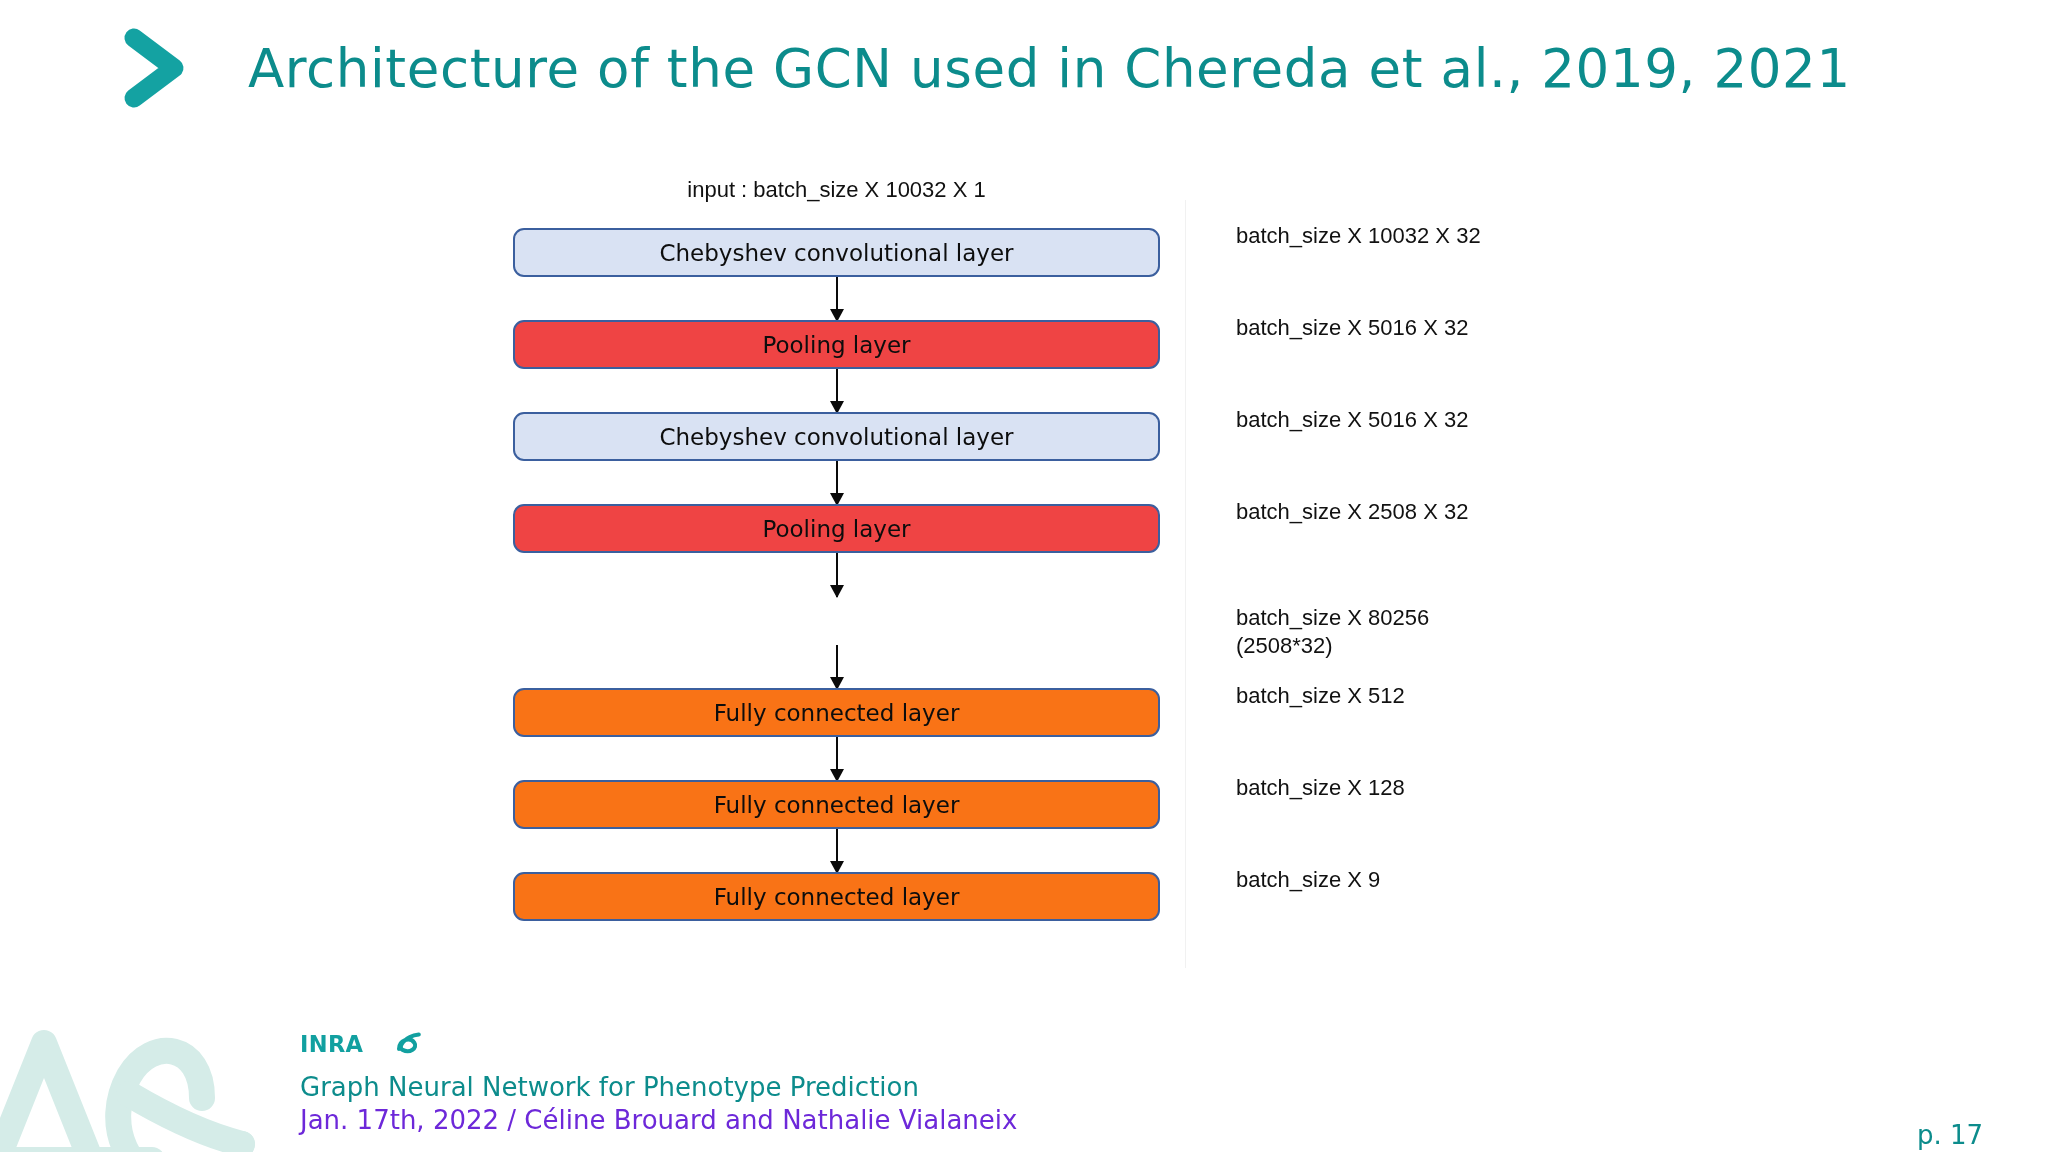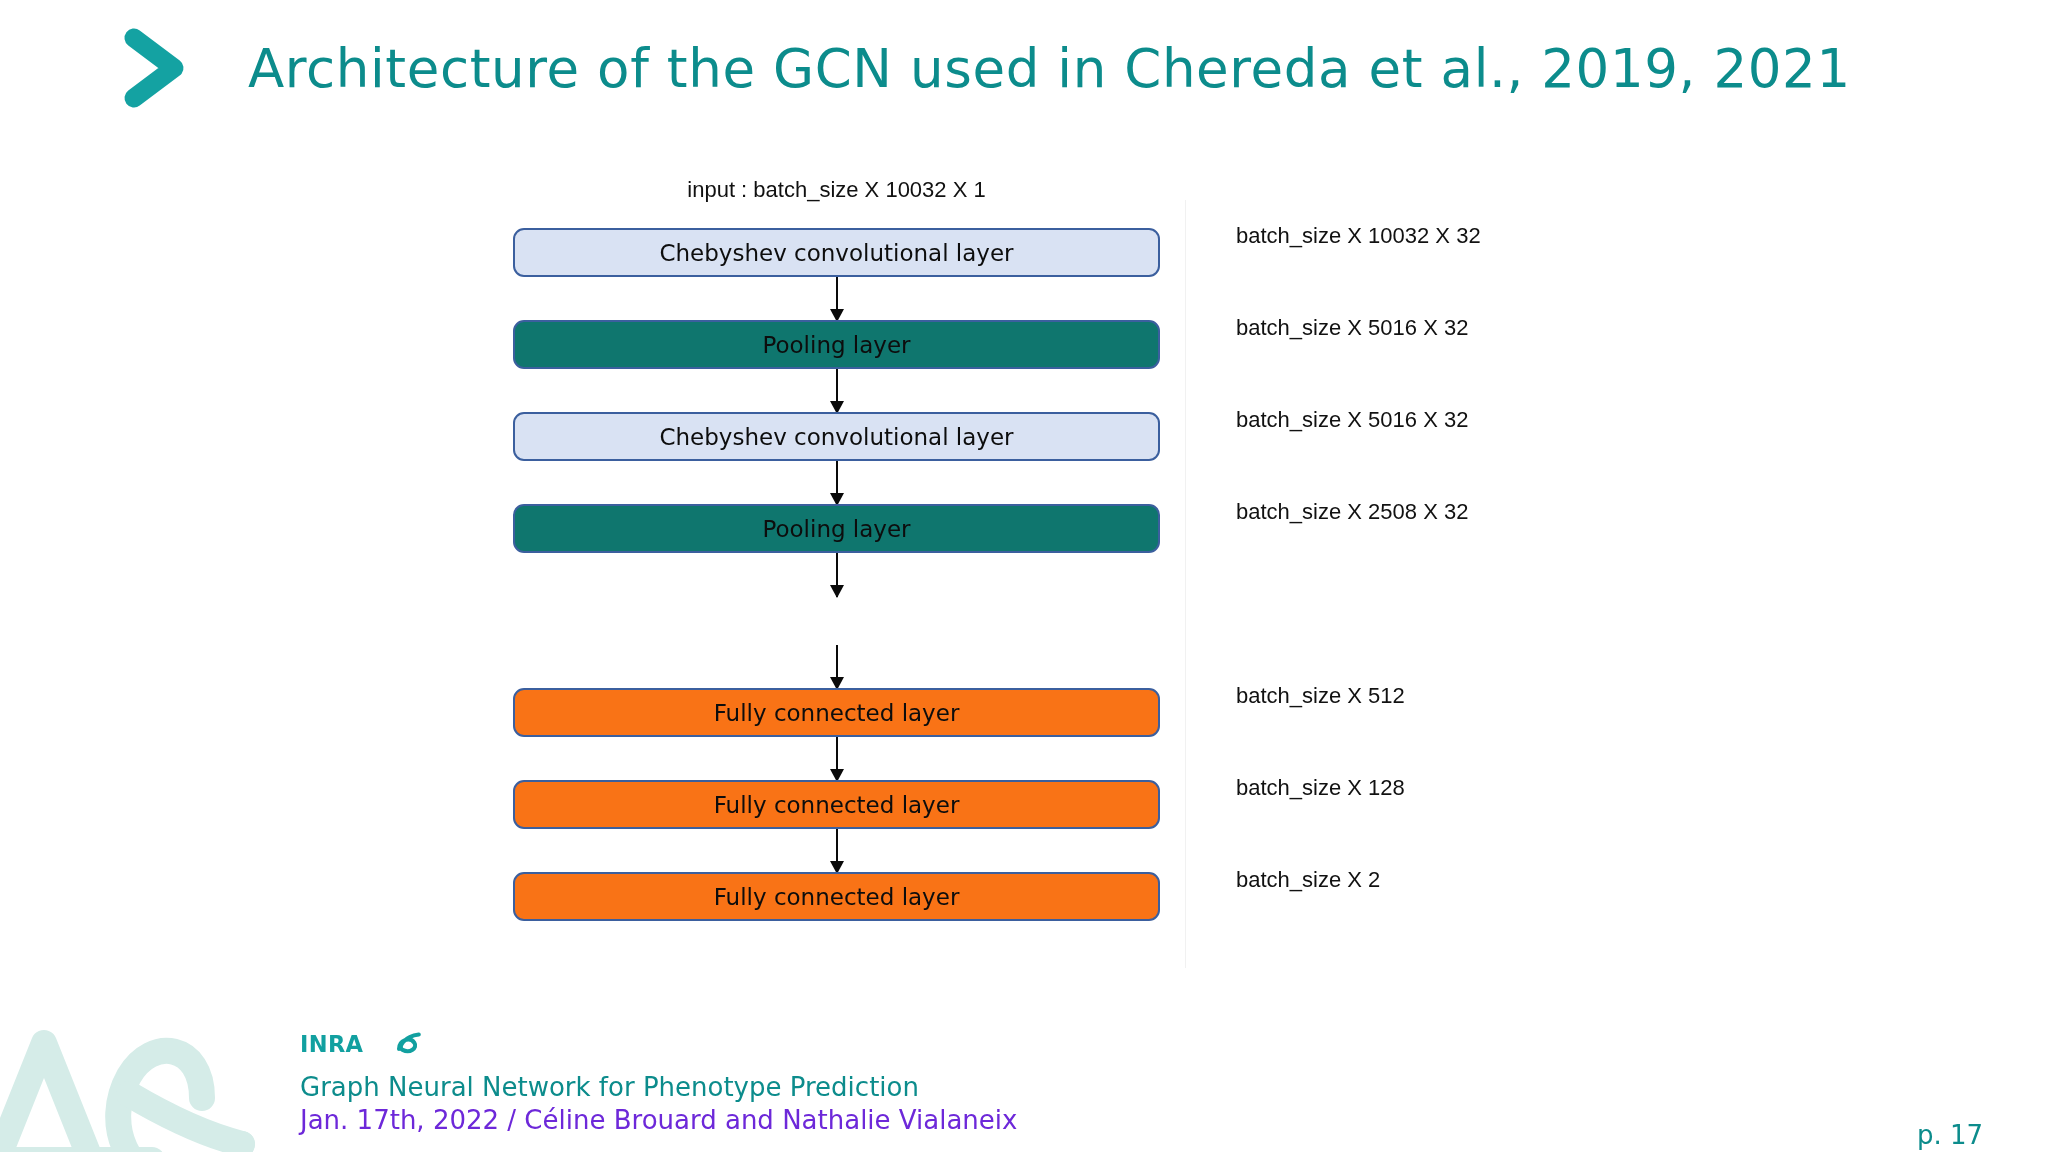--- a/index.html
+++ b/index.html
@@ -83,21 +83,21 @@
     border: 2px solid #3b5f9e;
     border-radius: 11px;
     display: flex;
     align-items: center;
     justify-content: center;
     font-size: 23px;
     color: #0d0d0d;
     font-family: "DejaVu Sans", sans-serif;
   }
   .node.cheby   { background: #d9e2f3; }
-  .node.pooling { background: #0f766e; }
+  .node.pooling { background: #ef4444; }
   .node.reshape { background: #e7e4e9; }
   .node.fc      { background: #f97316; }
 
   .connector {
     position: absolute;
     left: 836px;
     width: 2px;
     height: 44px;
     background: #0a0a0a;
   }
@@ -199,37 +199,39 @@
   <div class="connector" style="top:461px"></div>
   <div class="shape-label" style="top:406px">batch_size X 5016 X 32</div>
 
   <div class="node pooling" style="top:504px">
     <span>Pooling layer</span>
   </div>
   <div class="connector" style="top:553px"></div>
   <div class="shape-label" style="top:498px">batch_size X 2508 X 32</div>
 
   <div class="connector" style="top:645px"></div>
+  <div class="shape-label" style="top:604px">batch_size X 80256
+(2508*32)</div>
 
   <div class="node fc" style="top:688px">
     <span>Fully connected layer</span>
   </div>
   <div class="connector" style="top:737px"></div>
   <div class="shape-label" style="top:682px">batch_size X 512</div>
 
   <div class="node fc" style="top:780px">
     <span>Fully connected layer</span>
   </div>
   <div class="connector" style="top:829px"></div>
   <div class="shape-label" style="top:774px">batch_size X 128</div>
 
   <div class="node fc" style="top:872px">
     <span>Fully connected layer</span>
   </div>
-  <div class="shape-label" style="top:866px">batch_size X 2</div>
+  <div class="shape-label" style="top:866px">batch_size X 9</div>
 </div>
 
 <svg class="inrae-logo" viewBox="0 0 140 30">
   <text x="0" y="23" font-family="DejaVu Sans, sans-serif" font-size="25" font-weight="bold" fill="#12a0a0" letter-spacing="0.4">INRA</text>
   <path d="M110 20 C110 10, 122 6, 127 13 C131 19, 122 25, 114 21 C108 18, 116 6, 132 4" fill="none" stroke="#12a0a0" stroke-width="4.5" stroke-linecap="round"></path>
 </svg>
 <div class="footer-subject">Graph Neural Network for Phenotype Prediction</div>
 <div class="footer-meta">Jan. 17th, 2022 / Céline Brouard and Nathalie Vialaneix</div>
 <div class="page-number">p. 17</div>
 

